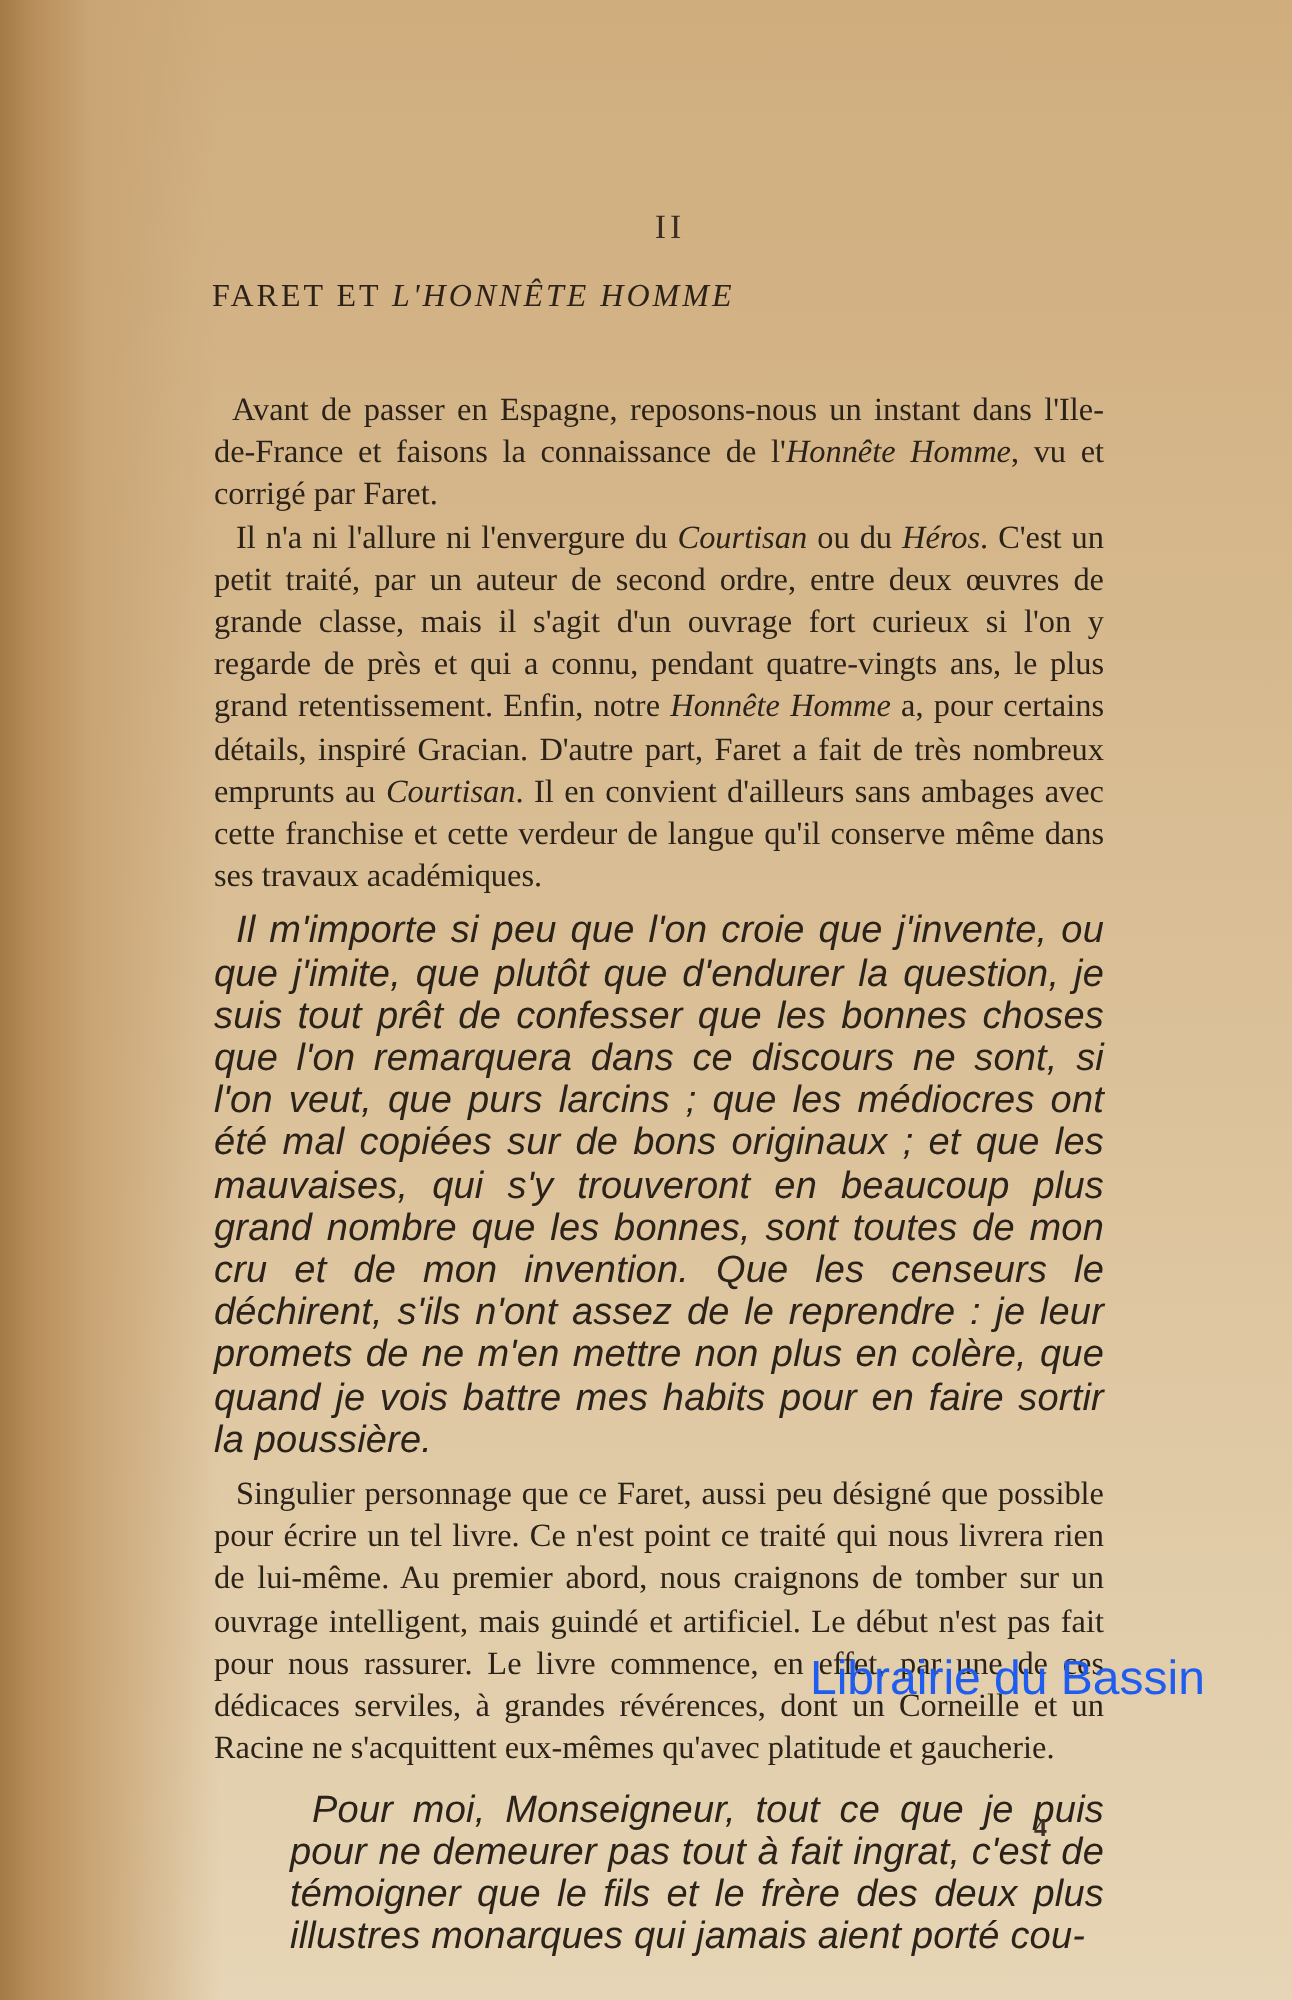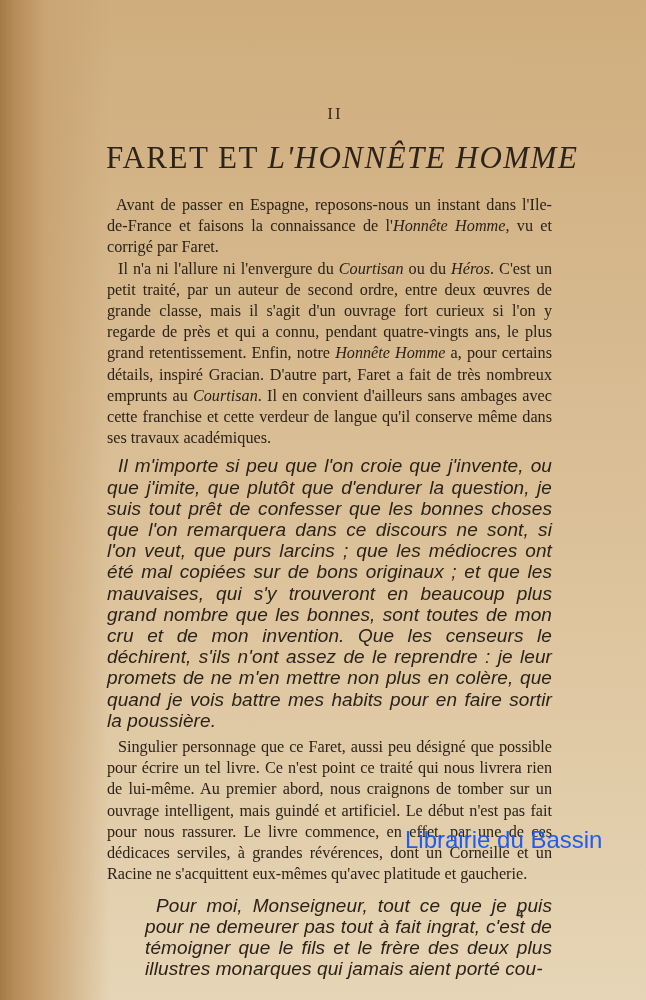--- a/index.html
+++ b/index.html
@@ -30,21 +30,21 @@
       padding-left: 24px;
       box-sizing: border-box;
       font-size: 17px;
       letter-spacing: 2px;
       color: #3a2d22;
     }
     .chapter-title {
       position: absolute;
       top: 140px;
       left: 106px;
-      font-size: 31px;
+      font-size: 16px;
       letter-spacing: 1.5px;
       color: #2e231a;
       white-space: nowrap;
     }
     .chapter-title .it { font-style: italic; }
     .body-text {
       position: absolute;
       left: 107px;
       top: 195px;
       width: 445px;

